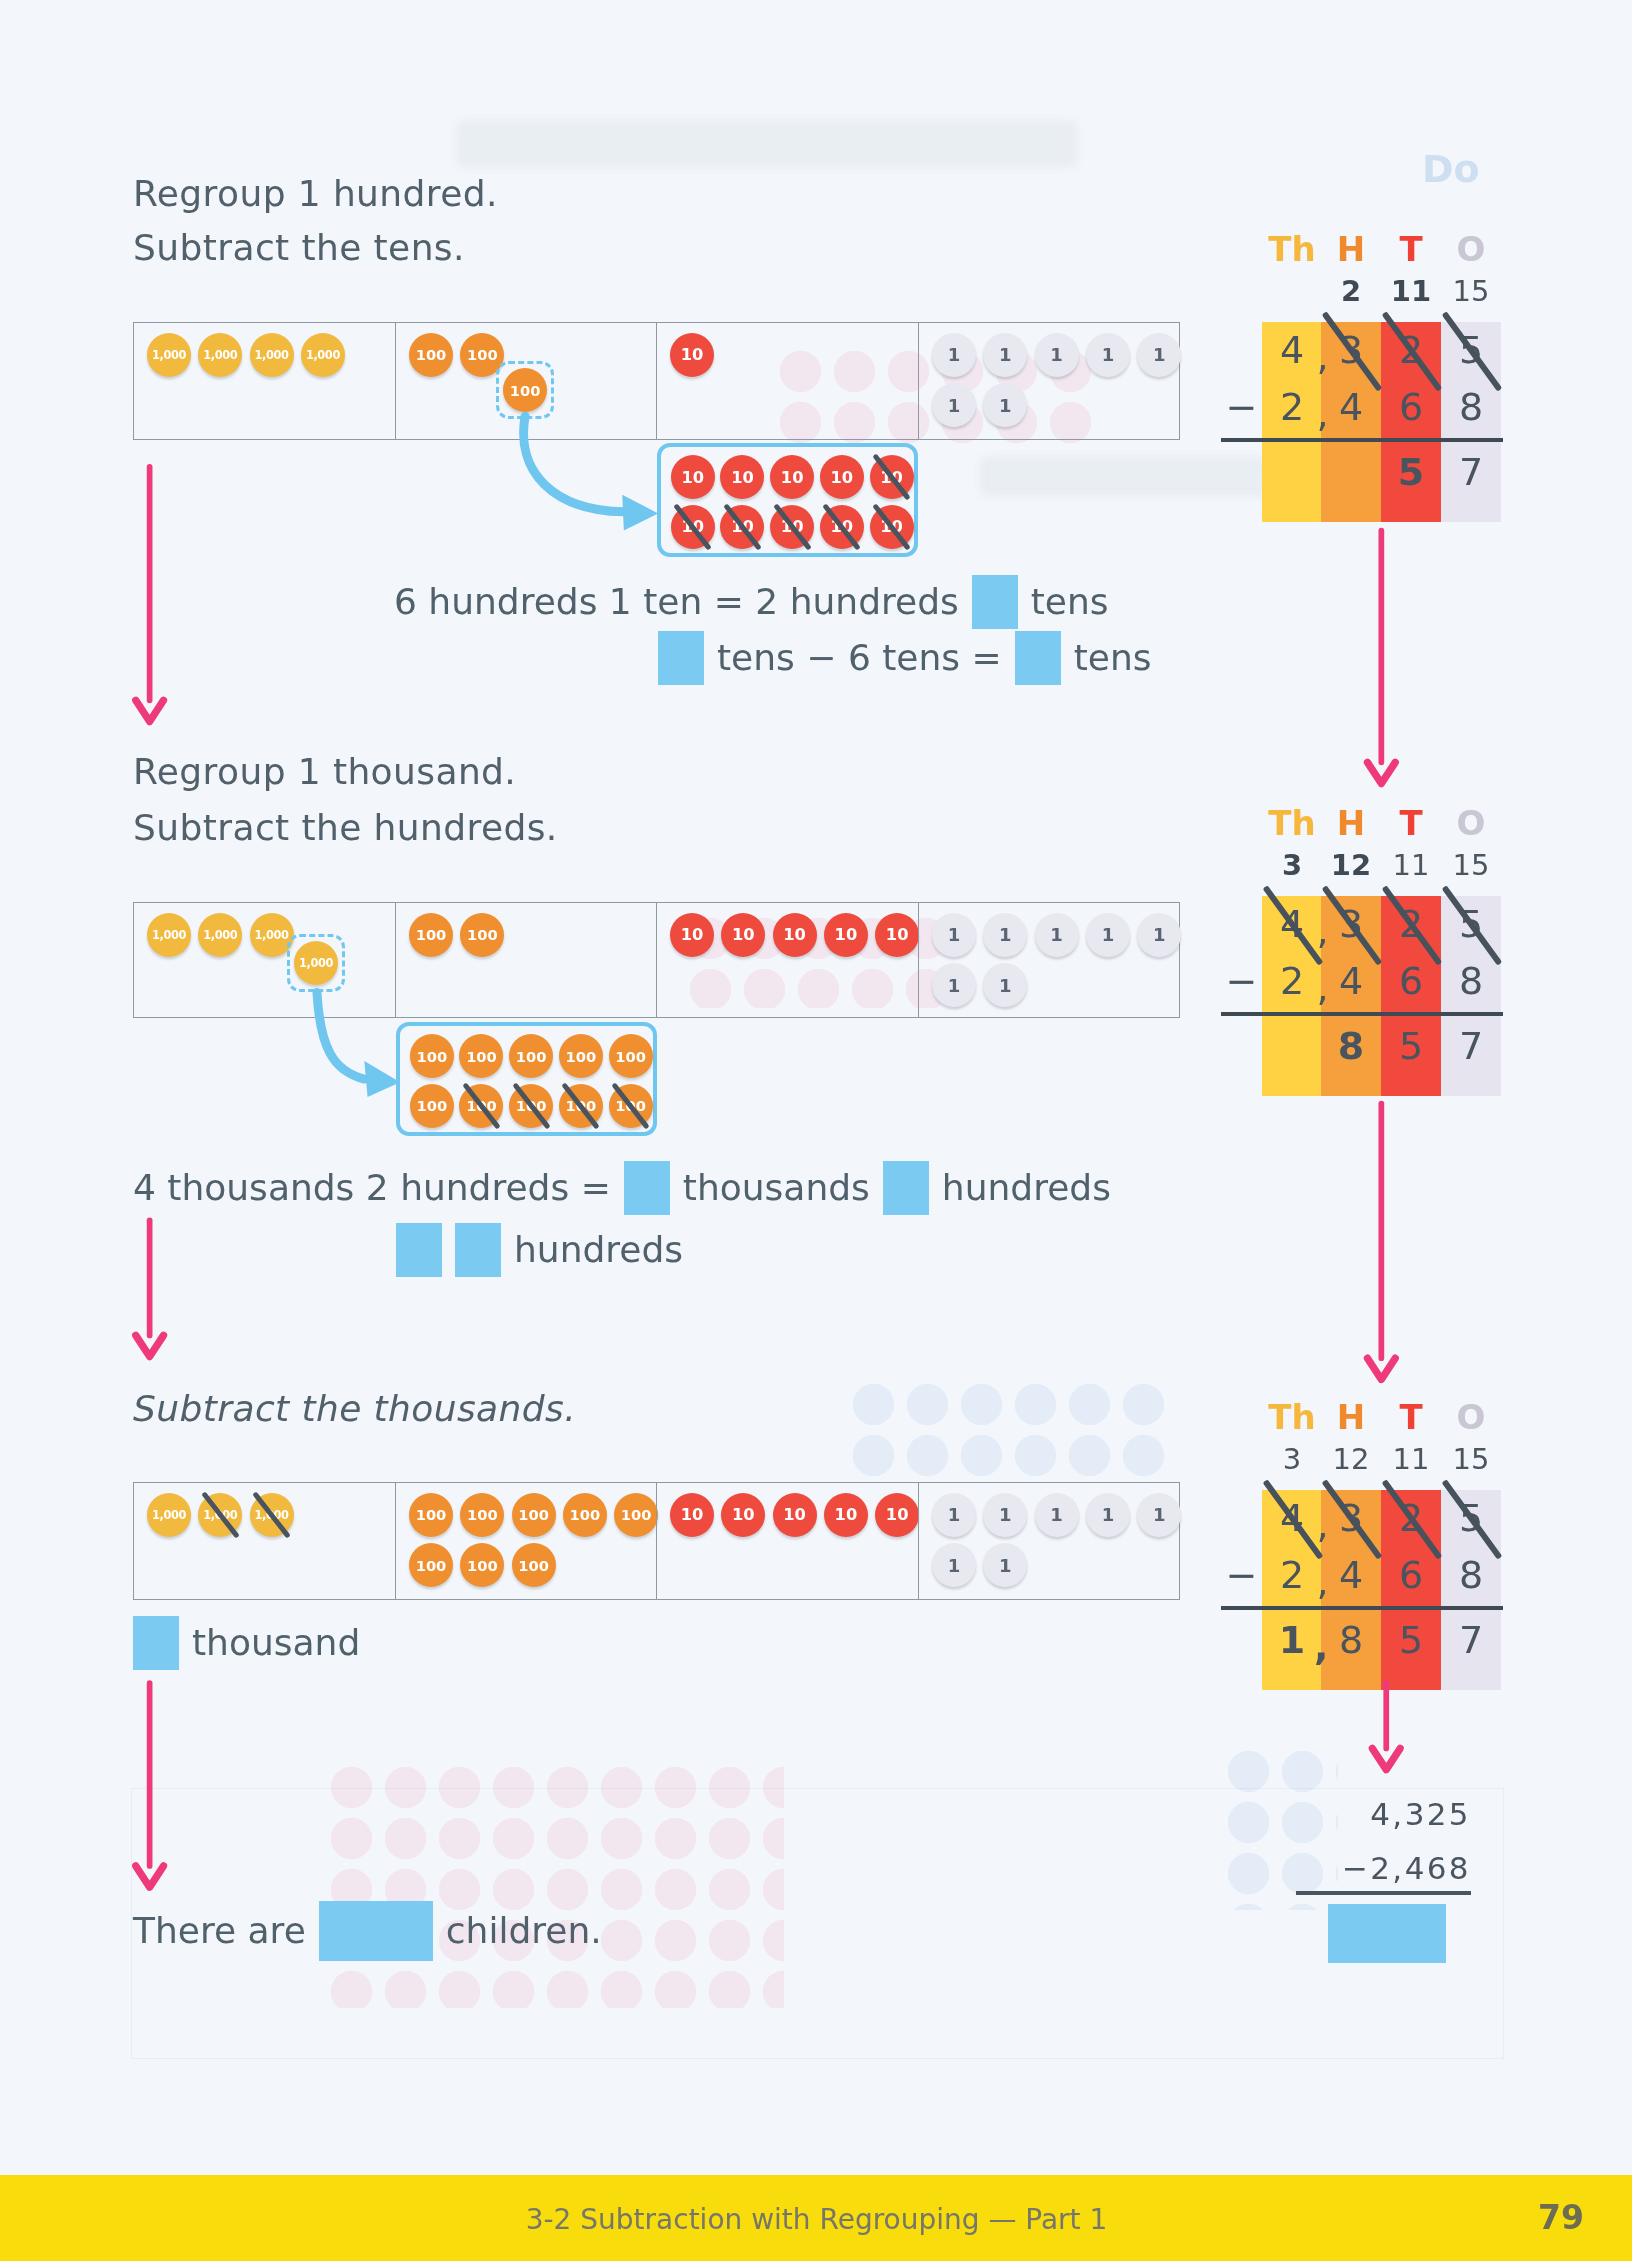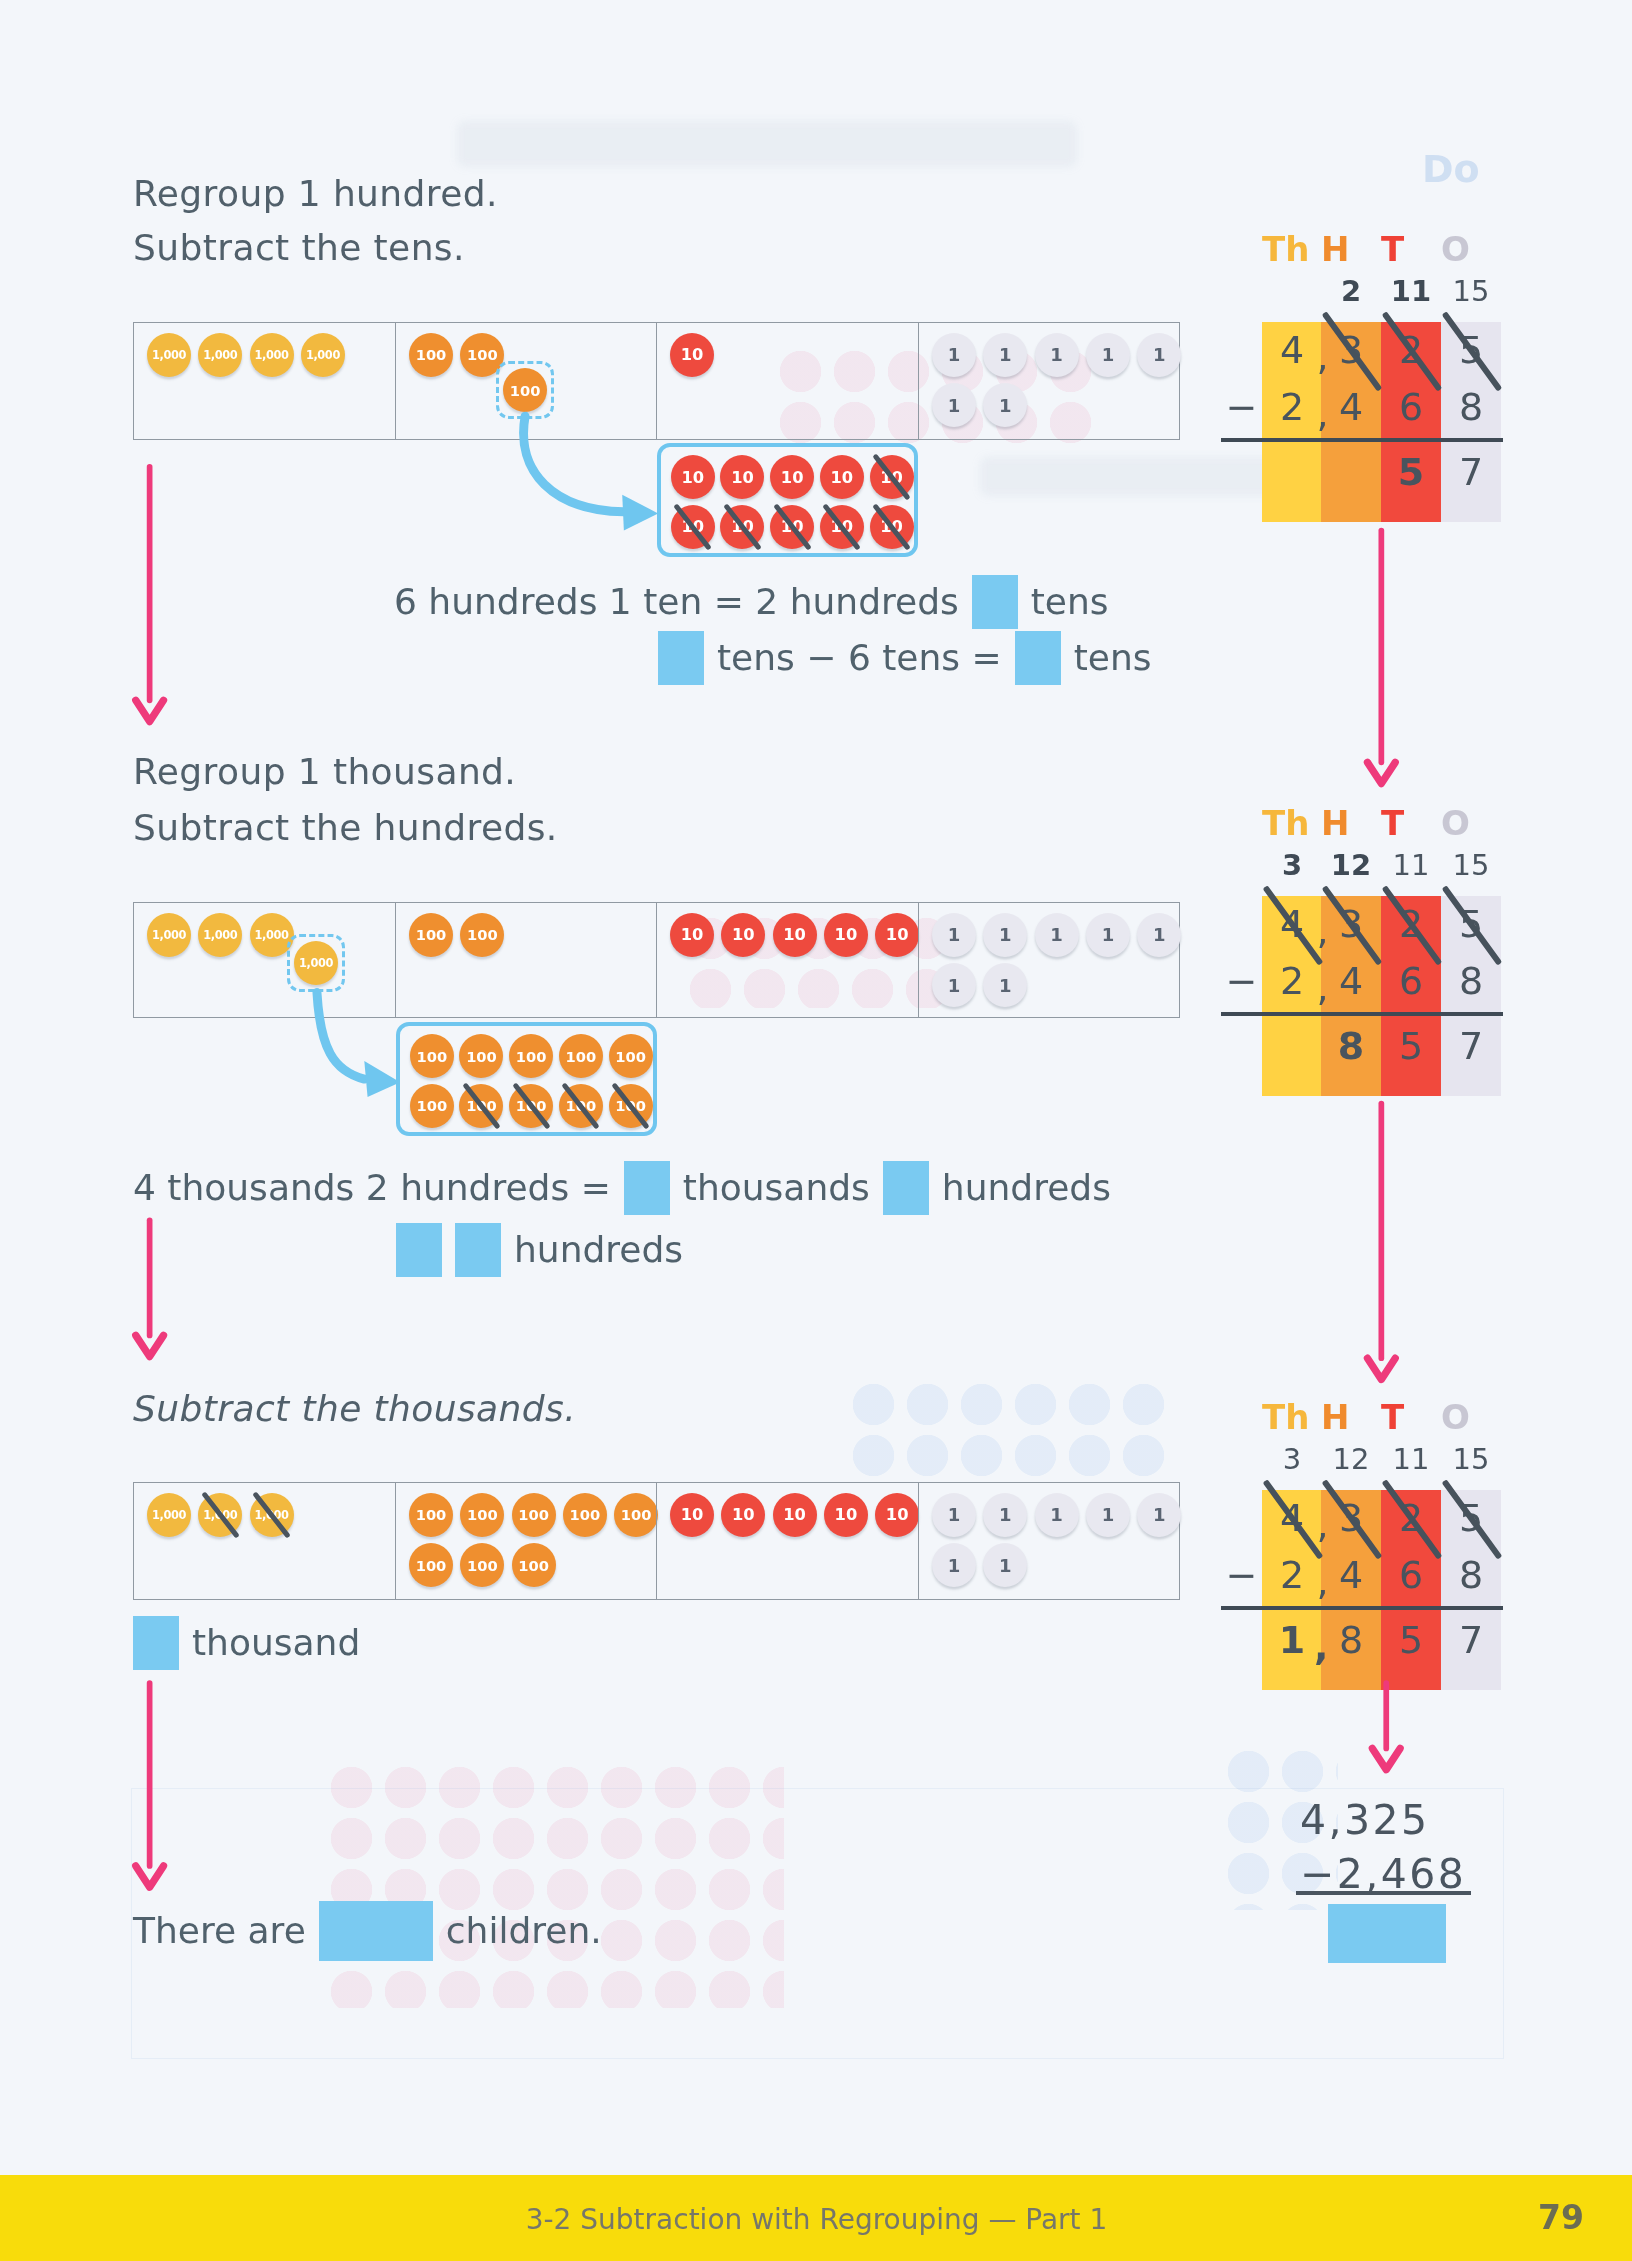--- a/index.html
+++ b/index.html
@@ -32,38 +32,38 @@
   .d100 .dv{font-size:14.7px;}
   .d10 .dv{font-size:16.3px;}
   .d1 .dv{font-size:18px;color:#5A6472;}
   .strike{position:absolute;left:50%;top:50%;width:4.9px;height:56px;margin:-28px 0 0 -2.4px;background:#4A545E;transform:rotate(-38deg);border-radius:2.4px;}
   .dashed-wrap{position:absolute;border:3.3px dashed #72C7EF;border-radius:13px;padding:4.1px;}
   .regroup-box{position:absolute;border:4.1px solid #6FC6EF;border-radius:13px;box-sizing:border-box;padding:8.2px 0 0 9.8px;z-index:6;}
   .regroup-box .disc-row{gap:5.7px;margin-bottom:5.7px;}
   
   .col-table{position:absolute;width:282px;height:304px;z-index:2;}
   .ct-col{position:absolute;top:92px;width:60px;height:200px;}
-  .ct-head{position:absolute;top:0;width:60px;height:38px;text-align:left;font-size:34px;font-weight:bold;line-height:38px;}
+  .ct-head{position:absolute;top:0;width:60px;height:38px;text-align:center;font-size:34px;font-weight:bold;line-height:38px;}
   .ct-reg{position:absolute;top:42px;width:60px;height:39px;text-align:center;font-size:29px;line-height:39px;color:#4A5560;}
   .ct-reg.b{font-weight:bold;color:#3F4A55;}
   .ct-row{position:absolute;left:0;width:282px;height:57px;}
   .ct-cell{position:absolute;top:0;width:60px;height:57px;text-align:center;font-size:38px;line-height:57px;color:#49545E;}
   .ct-cell.b{font-weight:bold;}
   .cd{font-style:normal;}
   .ct-cell .dstrike{position:absolute;left:50%;top:50%;width:5.7px;height:95px;margin:-47px 0 0 -2.4px;background:#47525C;transform:rotate(-36deg);border-radius:2.4px;}
   .comma{position:absolute;right:-6.5px;bottom:3.3px;font-style:normal;font-size:38px;color:#49545E;line-height:1;}
   .ct-minus{position:absolute;left:0;top:0;width:41px;text-align:center;font-size:38px;line-height:57px;color:#49545E;}
   .ct-rule{position:absolute;left:0;top:208px;width:282px;height:4.1px;background:#3F4A55;}
   
   .eq-line{position:absolute;display:flex;align-items:center;gap:13px;height:59px;font-size:36px;color:#50616C;z-index:2;}
   .eq-text{white-space:pre;}
   .ans-box{width:46px;height:54px;background:#7ACAF1;flex:none;}
   .ans-box.big{width:114px;height:60px;}
   
-  .final-num{position:absolute;left:1300px;width:171px;font-size:41px;color:#4A5560;letter-spacing:2.4px;z-index:2;}
+  .final-num{position:absolute;left:1300px;width:171px;text-align:right;font-size:31px;color:#4A5560;letter-spacing:2.4px;z-index:2;}
   #final-rule{position:absolute;left:1296px;top:1891px;width:175px;height:4.1px;background:#4A5560;z-index:2;}
   #final-box{position:absolute;left:1328px;top:1904px;width:118px;height:59px;background:#7ACAF1;z-index:2;}
   
   #footer{position:absolute;left:0;top:2175px;width:1633px;height:87px;background:#F8DC0B;z-index:2;}
   #lesson{position:absolute;left:0;width:100%;text-align:center;top:28px;font-size:28px;color:#76776A;}
   #pageno{position:absolute;right:49px;top:23px;font-size:33px;font-weight:bold;color:#6C6D52;}
   
   #arrows{position:absolute;left:0;top:0;z-index:5;pointer-events:none;}
 </style>
 </head>

